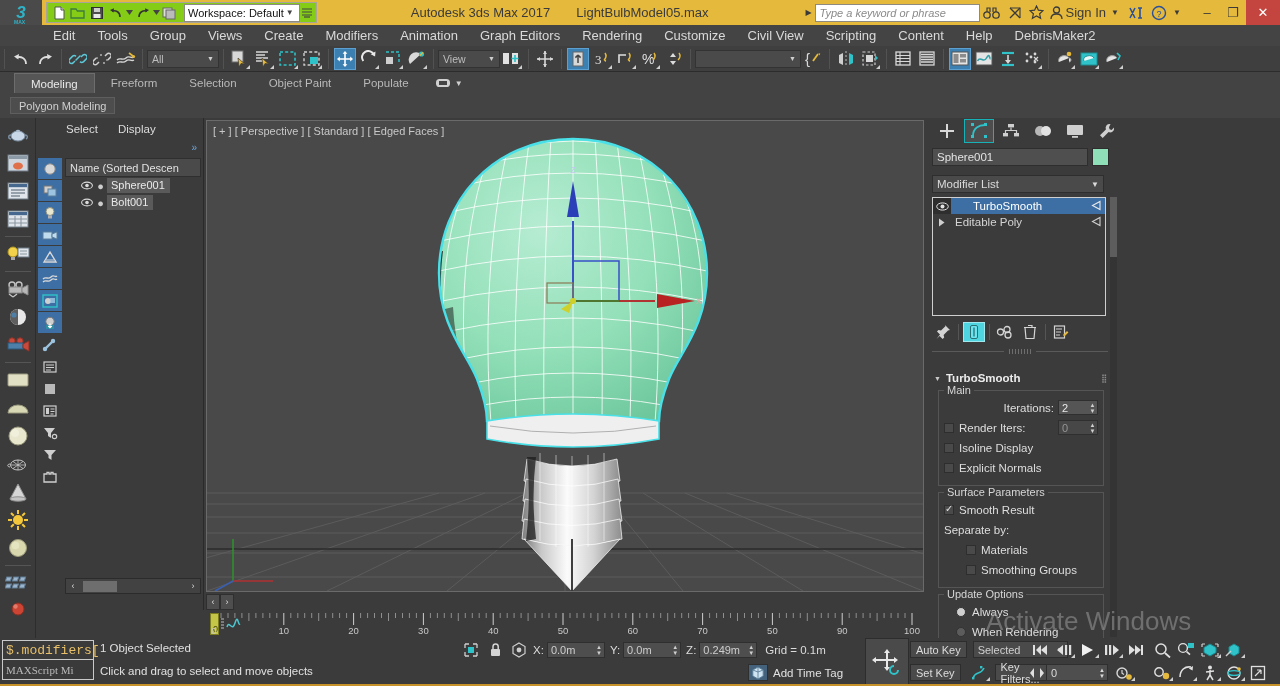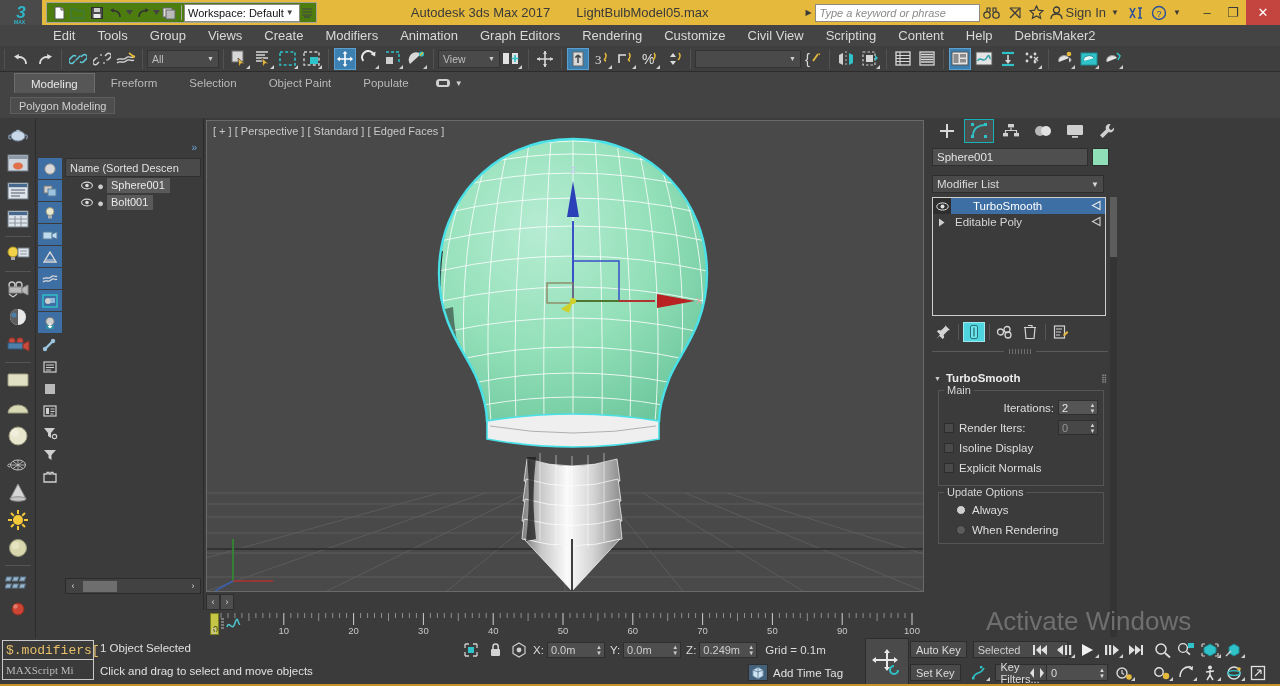--- a/index.html
+++ b/index.html
@@ -17,21 +17,21 @@
     position:absolute; left:0; top:0; width:1280px; height:25px;
     background:#e5b93c; display:flex; align-items:center;
   }
   .logo {
     width:42px; height:25px; background:#4a4a4a;
     display:flex; align-items:center; justify-content:center;
     color:#2fb3c8; font-weight:bold; font-size:17px; font-style:italic;
     position:relative;
   }
   .logo .sub { position:absolute; bottom:0px; left:14px; font-size:5px; color:#2fb3c8; font-style:normal; }
-  .qat { display:flex; align-items:center; height:21px; background:#4d7c0f; border:1px solid #a9a49a; margin-left:4px; padding:0 2px; }
+  .qat { display:flex; align-items:center; height:21px; background:#84cc16; border:1px solid #a9a49a; margin-left:4px; padding:0 2px; }
   .qat .ib { width:19px; height:19px; display:flex; align-items:center; justify-content:center; cursor:pointer; }
   .qat .sep { width:1px; height:15px; background:#a9a49a; margin:0 2px; }
   .wsbox { display:flex; align-items:center; height:18px; background:#fff; border:1px solid #8e8a82; padding:0 3px; color:#111; font-size:11px; }
   .wsbox .cv { width:12px; text-align:center; color:#444; font-size:8px; }
   .title-text { color:#3a3a3a; font-size:13px; white-space:nowrap; }
   .searchbox { width:165px; height:18px; background:#fff; border:1px solid #8e8a82; display:flex; align-items:center; padding:0 4px; }
   .searchbox span { color:#8a8a8a; font-style:italic; font-size:11px; }
   .tb-ic { color:#3a3a3a; display:flex; align-items:center; justify-content:center; cursor:pointer; }
   .wbtn { width:26px; height:25px; display:flex; align-items:center; justify-content:center; color:#3a3a3a; font-size:13px; cursor:pointer; }
   .wbtn.close { background:#c4453f; color:#fff; width:34px; }
@@ -692,20 +692,24 @@
     </div>
     <div class="rail-ic">
       <svg width="26" height="20" viewBox="0 0 26 20">
           <circle cx="13" cy="8" r="6" fill="#cc4433" stroke="#8e2e22"></circle>
           <circle cx="10.5" cy="5.5" r="2.2" fill="#e8897c" opacity=".8"></circle>
         </svg>
     </div>
   </div>
 
   <div class="explorer">
+    <div class="exp-menu">
+      <span>Select</span>
+      <span>Display</span>
+    </div>
     <div class="exp-chev">»</div>
 
     <div class="exp-toolcol">
       <div class="exp-ic sel">
         <svg width="18" height="16" viewBox="0 0 18 16">
             <circle cx="9" cy="8" r="5.2" fill="#d8d8d8" stroke="#8d8d8d"></circle>
           </svg>
       </div>
       <div class="exp-ic sel">
         <svg width="18" height="16" viewBox="0 0 18 16">
@@ -1255,20 +1259,38 @@
         <div class="prow">
           <span class="chk"></span>
           <span class="plabel">Isoline Display</span>
         </div>
         <div class="prow">
           <span class="chk"></span>
           <span class="plabel">Explicit Normals</span>
         </div>
       </div>
 
+      <div class="group">
+        <span class="gt">Surface Parameters</span>
+        <div class="prow">
+          <span class="chk ck"></span>
+          <span class="plabel">Smooth Result</span>
+        </div>
+        <div class="prow">
+          <span class="plabel">Separate by:</span>
+        </div>
+        <div class="prow" style="padding-left:22px">
+          <span class="chk"></span>
+          <span class="plabel">Materials</span>
+        </div>
+        <div class="prow" style="padding-left:22px">
+          <span class="chk"></span>
+          <span class="plabel">Smoothing Groups</span>
+        </div>
+      </div>
 
       <div class="group" style="padding-bottom:2px;">
         <span class="gt">Update Options</span>
         <div class="prow" style="padding-left:12px">
           <span class="rad on"></span>
           <span class="plabel">Always</span>
         </div>
         <div class="prow" style="padding-left:12px">
           <span class="rad"></span>
           <span class="plabel">When Rendering</span>

